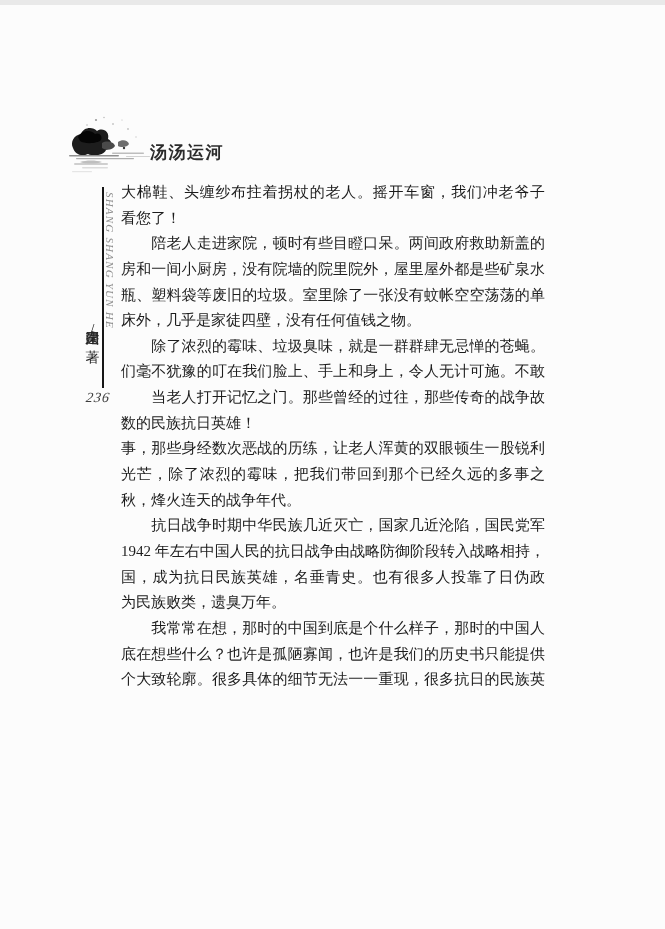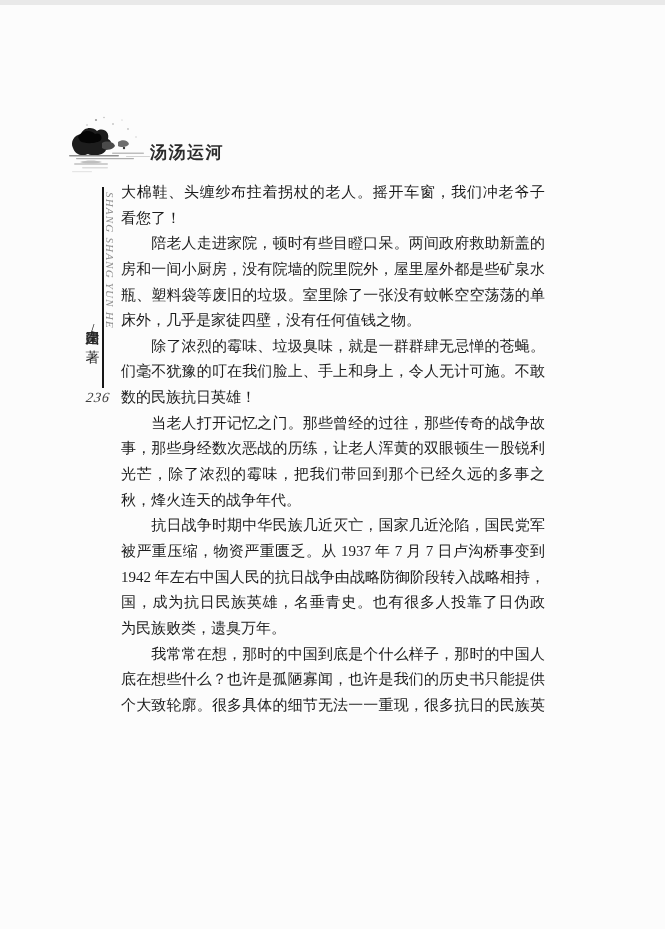--- a/index.html
+++ b/index.html
@@ -93,27 +93,26 @@
 
   <div class="body-text">
       <div class="line">大棉鞋、头缠纱布拄着拐杖的老人。摇开车窗，我们冲老爷子说，来</div>
       <div class="line last">看您了！</div>
       <div class="line">　　陪老人走进家院，顿时有些目瞪口呆。两间政府救助新盖的瓦</div>
       <div class="line">房和一间小厨房，没有院墙的院里院外，屋里屋外都是些矿泉水</div>
       <div class="line">瓶、塑料袋等废旧的垃圾。室里除了一张没有蚊帐空空荡荡的单人</div>
       <div class="line last">床外，几乎是家徒四壁，没有任何值钱之物。</div>
       <div class="line">　　除了浓烈的霉味、垃圾臭味，就是一群群肆无忌惮的苍蝇。它</div>
       <div class="line">们毫不犹豫的叮在我们脸上、手上和身上，令人无计可施。不敢想</div>
+      <div class="line">　　当老人打开记忆之门。那些曾经的过往，那些传奇的战争故</div>
       <div class="line last">数的民族抗日英雄！</div>
-      <div class="line">　　当老人打开记忆之门。那些曾经的过往，那些传奇的战争故</div>
       <div class="line">事，那些身经数次恶战的历练，让老人浑黄的双眼顿生一股锐利的</div>
       <div class="line">光芒，除了浓烈的霉味，把我们带回到那个已经久远的多事之</div>
       <div class="line last">秋，烽火连天的战争年代。</div>
       <div class="line">　　抗日战争时期中华民族几近灭亡，国家几近沦陷，国民党军队</div>
-      <div class="line">被严重压缩，物资严重匮乏。从 1937 年 7 月 7 日卢沟桥事变到</div>
       <div class="line">1942 年左右中国人民的抗日战争由战略防御阶段转入战略相持，</div>
       <div class="line">国，成为抗日民族英雄，名垂青史。也有很多人投靠了日伪政权，成</div>
       <div class="line last">为民族败类，遗臭万年。</div>
       <div class="line">　　我常常在想，那时的中国到底是个什么样子，那时的中国人到</div>
       <div class="line">底在想些什么？也许是孤陋寡闻，也许是我们的历史书只能提供一</div>
       <div class="line last">个大致轮廓。很多具体的细节无法一一重现，很多抗日的民族英雄</div>
     </div>
 
 </div>
 

